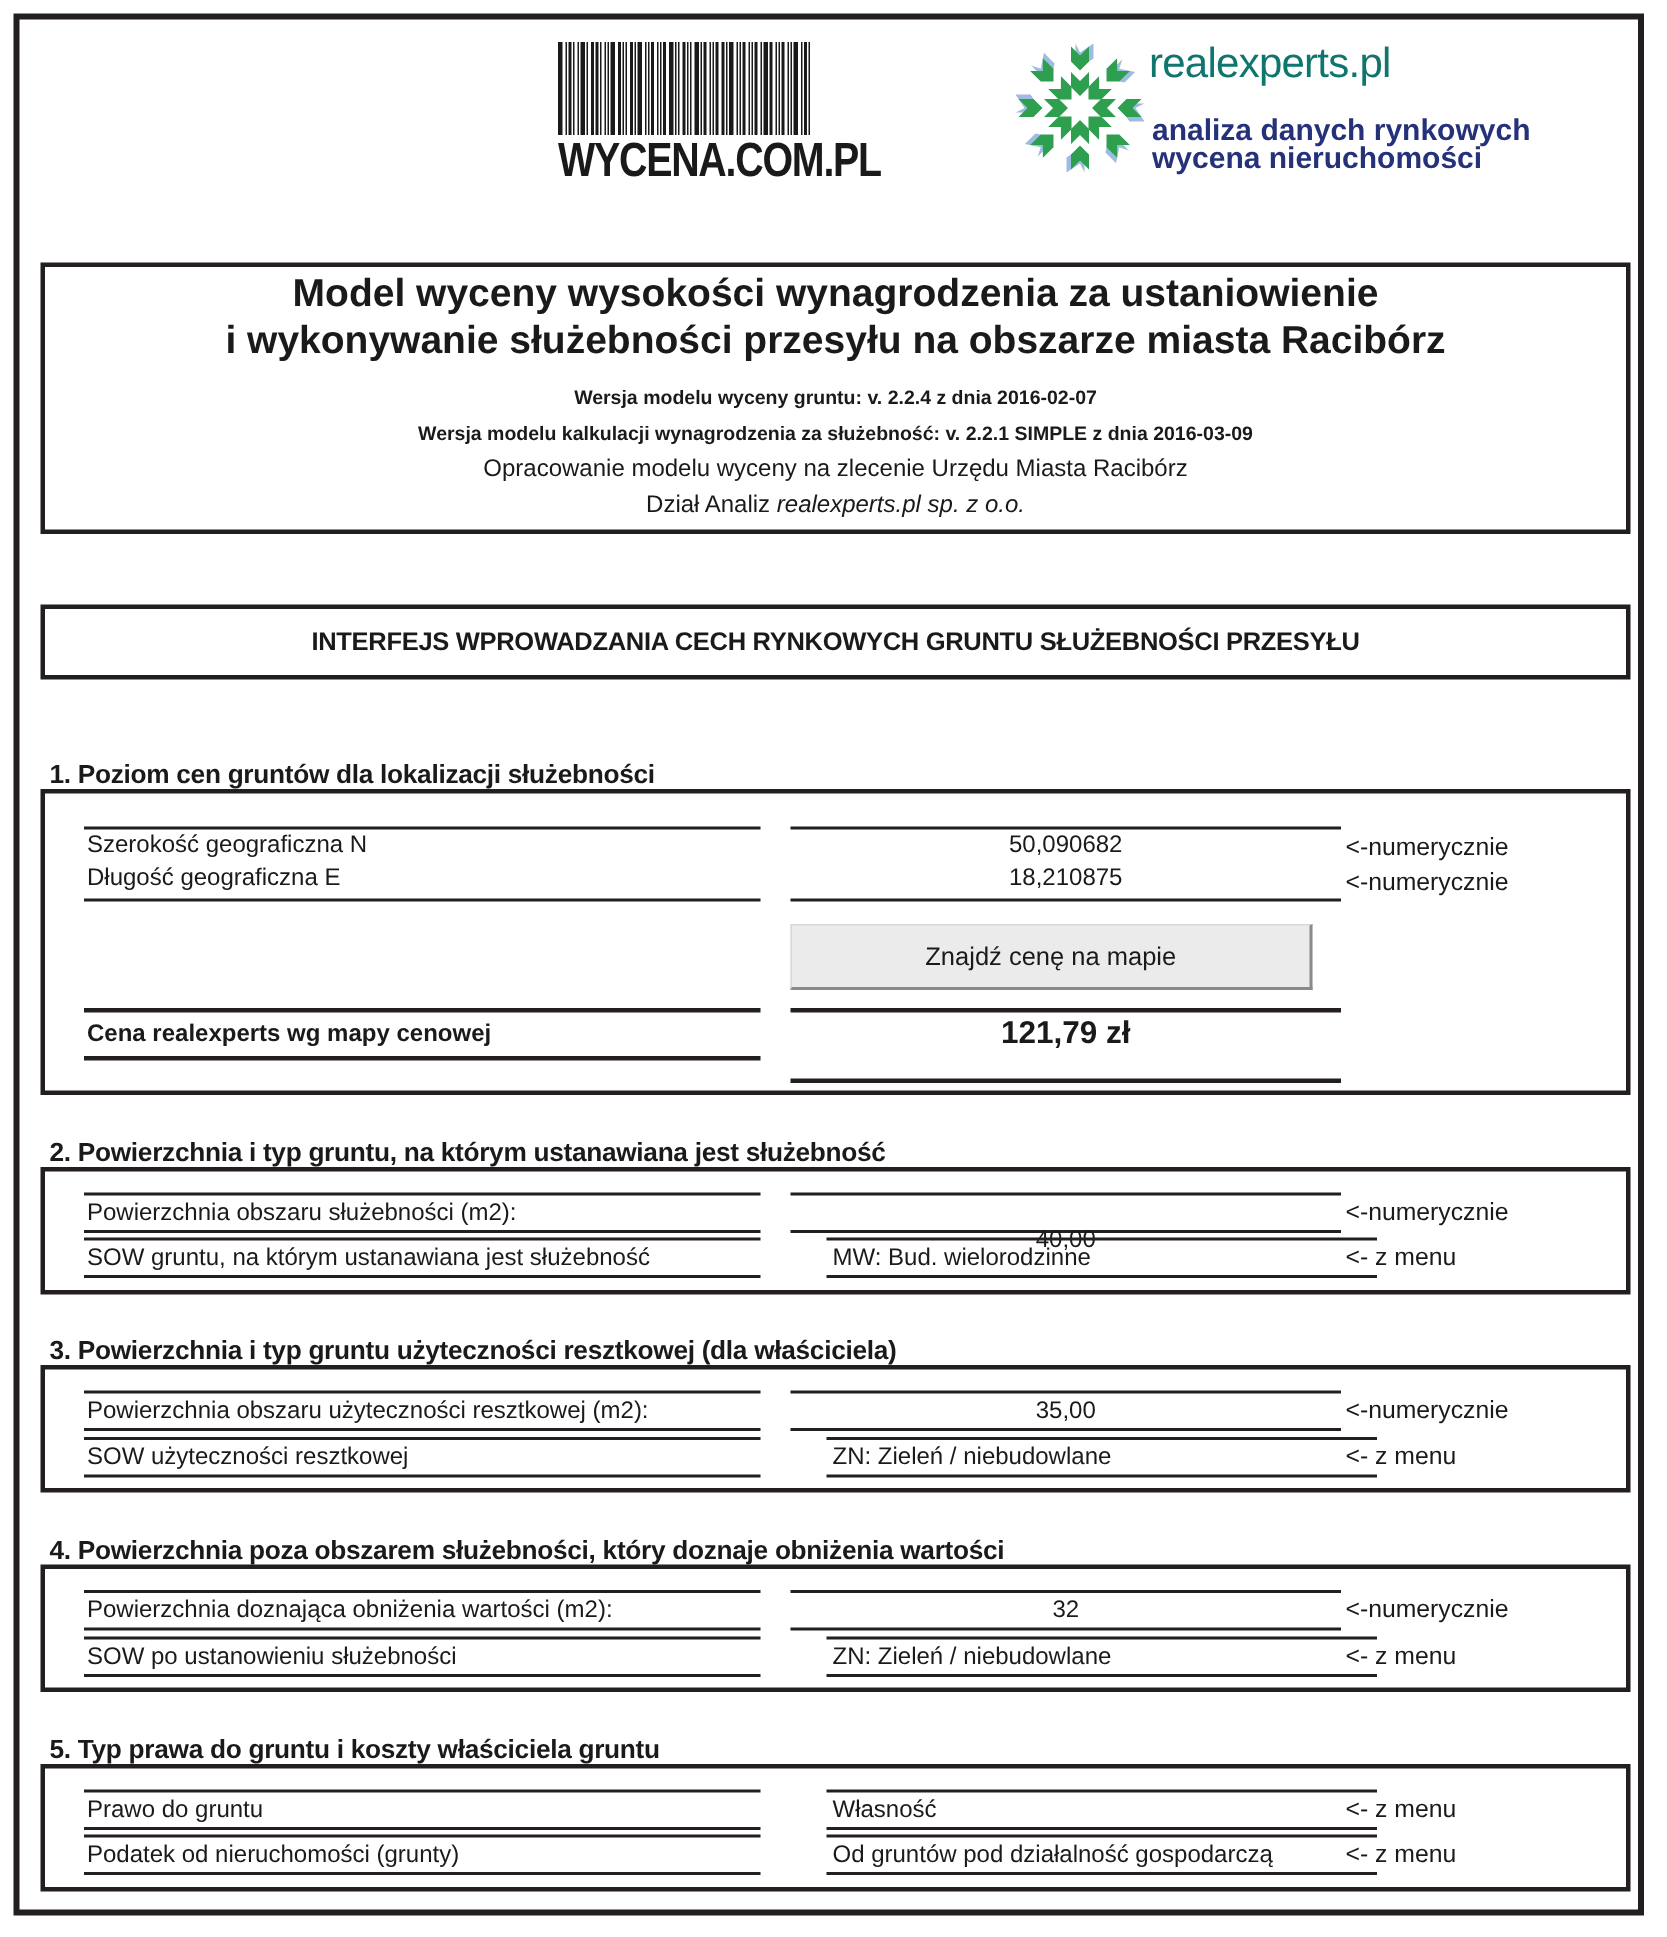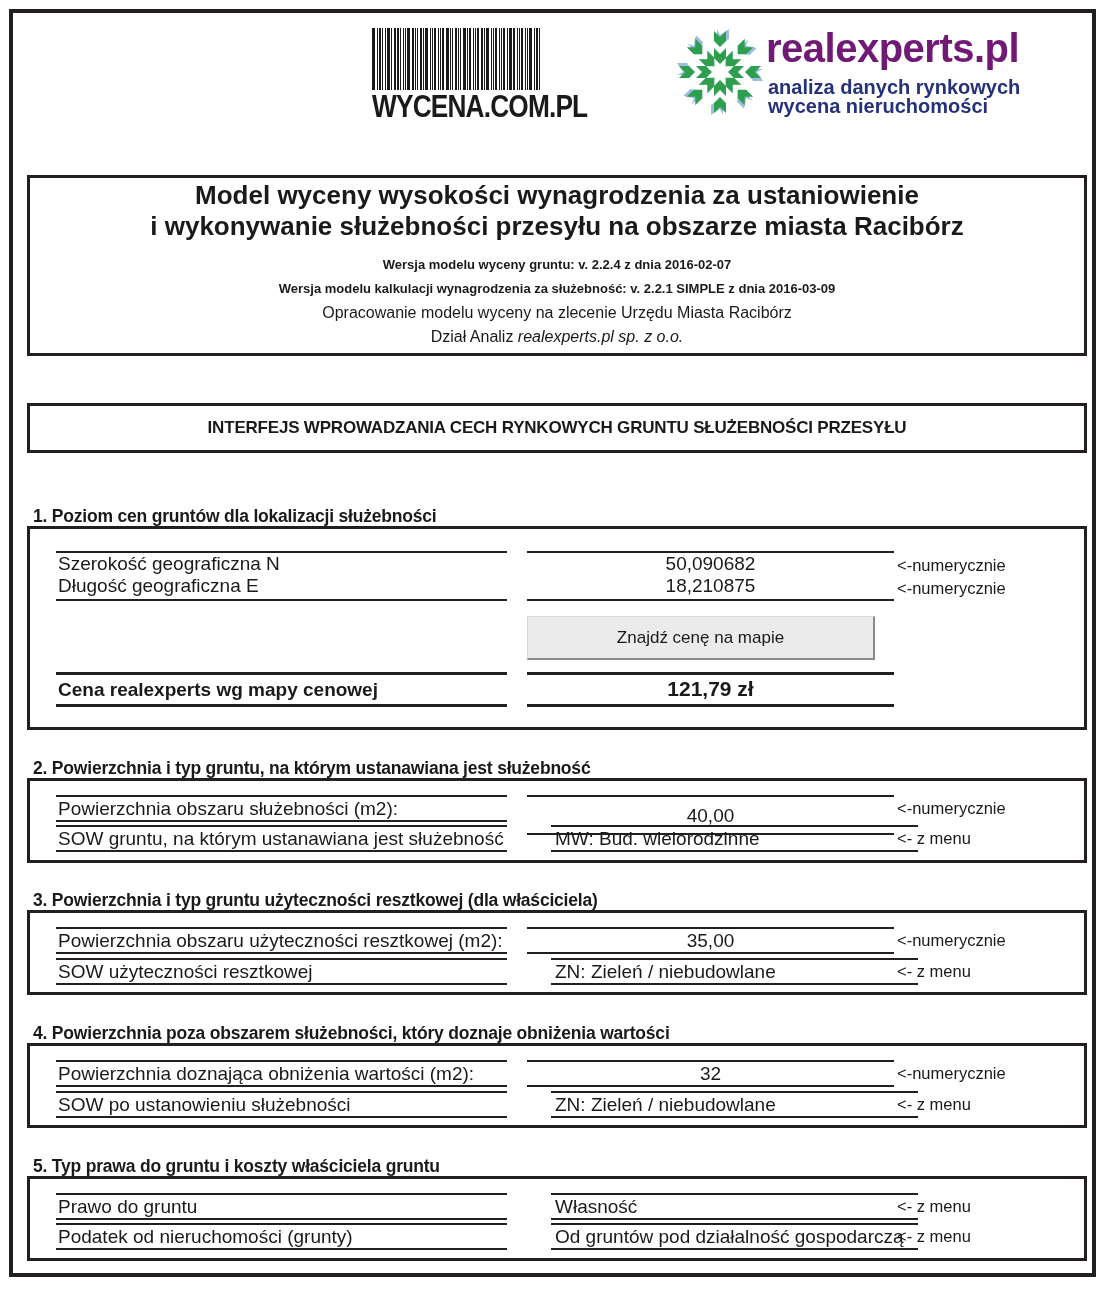--- a/index.html
+++ b/index.html
@@ -9,41 +9,41 @@
            border:4px solid #231f20; box-sizing:border-box; }
   .abs { position:absolute; }
 
   
   .barcode { left:372px; top:28px; width:205px; height:62px; display:flex; }
   .barcode span { display:block; height:100%; background:#1a1a1a; }
   .wycena { left:372px; top:88px; width:210px; font-family:"Liberation Sans", sans-serif;
             font-weight:bold; font-size:32px; letter-spacing:-1px; color:#1a1a1a;
             transform:scaleX(0.82); transform-origin:left top; white-space:nowrap; }
   .re-icon { left:672px; top:26px; width:96px; height:92px; }
-  .re-title { left:766px; top:26px; font-size:40px; font-weight:bold; color:#701a75; white-space:nowrap; letter-spacing:-0.5px; }
+  .re-title { left:766px; top:26px; font-size:28px; font-weight:normal; color:#0f766e; white-space:nowrap; letter-spacing:-0.5px; }
   .re-sub { left:768px; font-size:20px; font-weight:bold; color:#25327a; white-space:nowrap; }
 
   
   .title-box { left:27px; top:175px; width:1060px; height:181px; border:3px solid #231f20;
                box-sizing:border-box; text-align:center; }
   .title-box .t1 { font-size:26px; font-weight:bold; line-height:31px; margin-top:2px; }
   .title-box .v { font-size:13px; font-weight:bold; line-height:24px; }
   .title-box .n { font-size:16px; line-height:24px; }
   .title-box .first-v { margin-top:11px; }
   .title-box i { font-style:italic; }
 
   .iface-box { left:27px; top:403px; width:1060px; height:50px; border:3px solid #231f20;
                box-sizing:border-box; display:flex; align-items:center; justify-content:center;
                font-size:17px; font-weight:bold; letter-spacing:-0.2px; }
 
   .sec-title { left:33px; font-size:17.5px; font-weight:bold; white-space:nowrap; letter-spacing:-0.2px; }
   .sec-box { left:27px; width:1060px; border:3px solid #231f20; box-sizing:border-box; }
 
   .cell { position:absolute; box-sizing:border-box; border-top:2px solid #231f20; border-bottom:2px solid #231f20;
-          font-size:19px; line-height:22px; white-space:nowrap; }
+          font-size:16px; line-height:22px; white-space:nowrap; }
   .cell.thick { border-width:3px; }
   .lbl { left:56px; width:451px; padding-left:2px; }
   .val { left:527px; width:367px; }
   .val.center { text-align:center; }
   .val.left { padding-left:4px;margin-left:24px; }
   .hint { position:absolute; left:897px; font-size:16.5px; line-height:22px; white-space:nowrap; }
   .line2 { display:block; }
 
   .btn { left:527px; top:616px; width:348px; height:44px; background:#ebebeb;
          border:1px solid #d8d8d8; border-right:2px solid #8a8a8a; border-bottom:2px solid #8a8a8a;
@@ -171,27 +171,27 @@
 <div class="cell val center" style="top:551px; height:50px">
   <span class="line2">50,090682</span>
   <span class="line2">18,210875</span>
 </div>
 <div class="hint" style="top:554px">&lt;-numerycznie</div>
 <div class="hint" style="top:577px">&lt;-numerycznie</div>
 
 <div class="abs btn">Znajdź  cenę na mapie</div>
 
 <div class="cell thick lbl price-lbl" style="top:672px; height:35px; padding-top:4px">Cena realexperts wg mapy cenowej</div>
-<div class="cell thick val price-val" style="top:672px; height:35px; padding-top:3px">121,79 zł</div>
+<div class="cell thick val price-val" style="top:672px; height:50px; padding-top:3px">121,79 zł</div>
 
 <div id="sections-host">
     <div class="abs sec-title" style="top:758px">2. Powierzchnia i typ gruntu, na którym ustanawiana jest służebność</div>
     <div class="abs sec-box" style="top:778px; height:85px"></div>
     <div class="cell lbl" style="top:795px; height:27px; padding-top:1px">Powierzchnia obszaru służebności (m2):</div>
-    <div class="cell val center" style="top:795px; height:40px; padding-top:8px">40,00</div>
+    <div class="cell val center" style="top:795px; height:27px; padding-top:19px">40,00</div>
     <div class="hint" style="top:797px">&lt;-numerycznie</div>
     <div class="cell lbl" style="top:825px; height:27px; padding-top:1px">SOW gruntu, na którym ustanawiana jest służebność</div>
     <div class="cell val left" style="top:825px; height:27px; padding-top:1px">MW: Bud. wielorodzinne</div>
     <div class="hint" style="top:827px">&lt;- z menu</div>
     <div class="abs sec-title" style="top:890px">3. Powierzchnia i typ gruntu użyteczności resztkowej (dla właściciela)</div>
     <div class="abs sec-box" style="top:910px; height:85px"></div>
     <div class="cell lbl" style="top:927px; height:27px; padding-top:1px">Powierzchnia obszaru użyteczności resztkowej (m2):</div>
     <div class="cell val center" style="top:927px; height:27px; padding-top:1px">35,00</div>
     <div class="hint" style="top:929px">&lt;-numerycznie</div>
     <div class="cell lbl" style="top:958px; height:27px; padding-top:1px">SOW użyteczności resztkowej</div>

